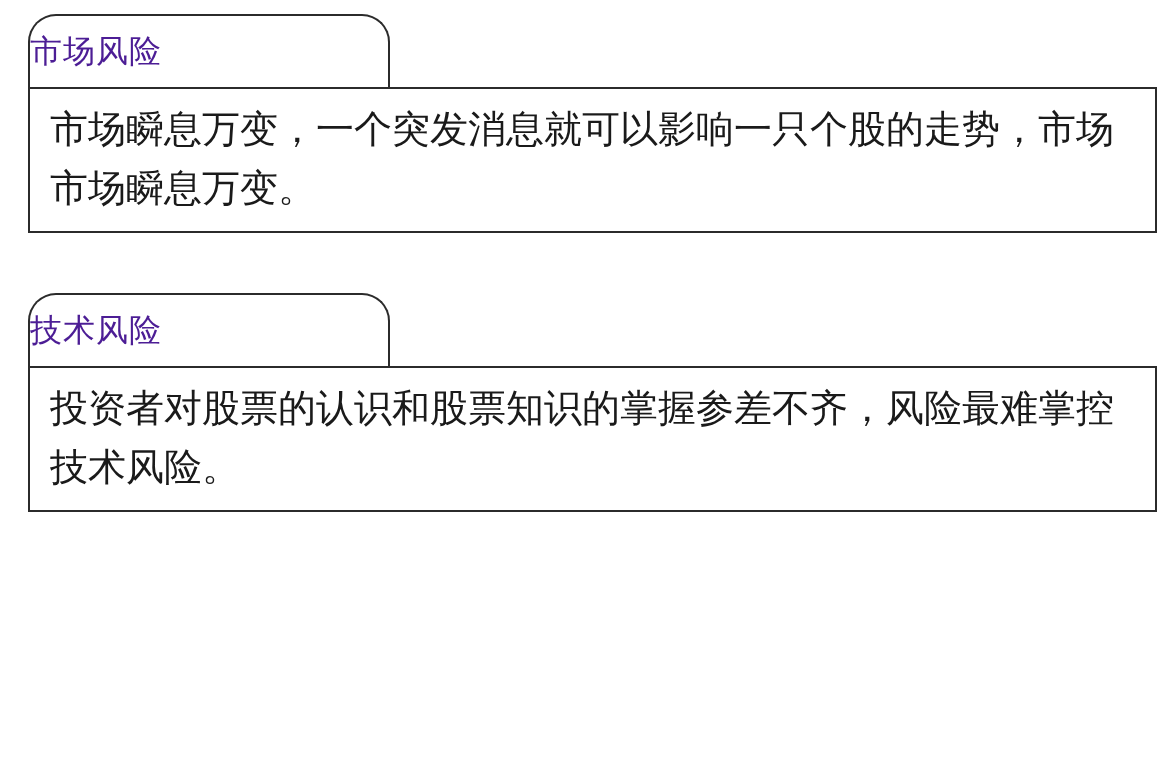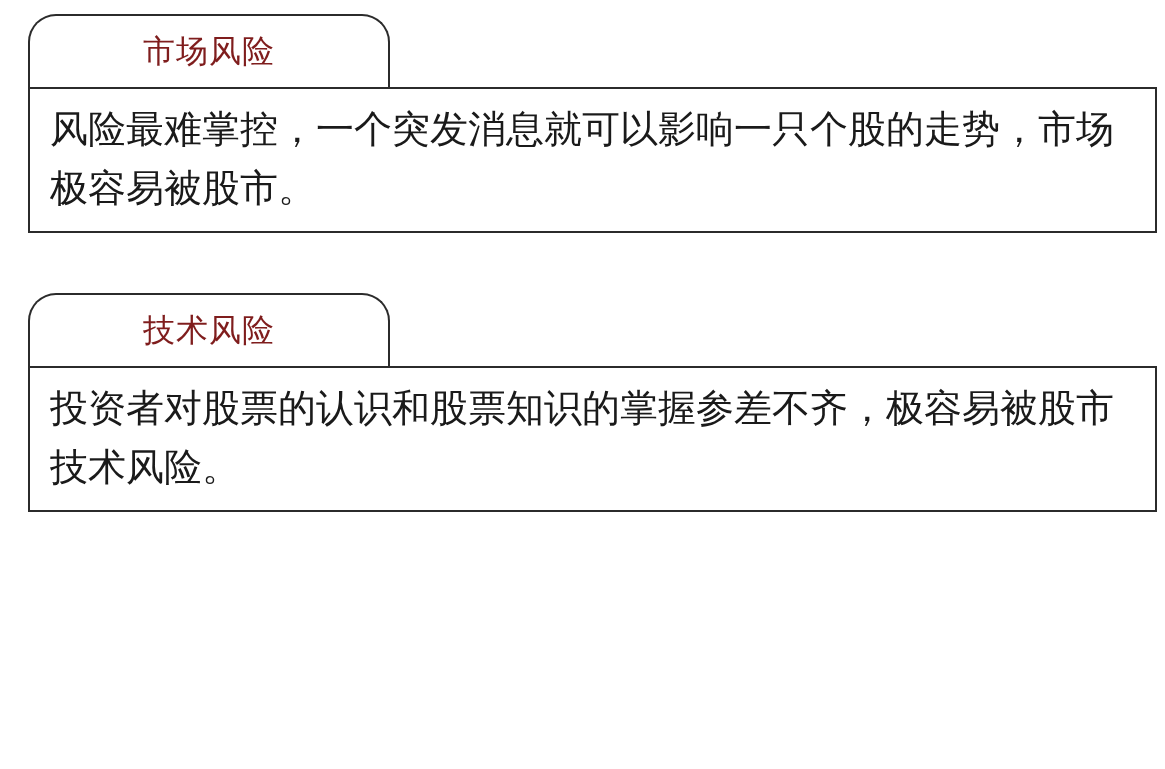--- a/index.html
+++ b/index.html
@@ -30,24 +30,23 @@
   .tab {
     box-sizing: border-box;
     width: 362px;
     height: 73px;
     border: 2px solid #2b2b2b;
     border-bottom: none;
     border-radius: 28px 28px 0 0;
     background: #ffffff;
     display: flex;
     align-items: center;
-    justify-content: center;
     font-size: 32px;
     letter-spacing: 1px;
-    color: #7f1d1d;
+    color: #4c1d95;
   }
   .box {
     box-sizing: border-box;
     width: 1129px;
     height: 146px;
     border: 2px solid #2b2b2b;
     background: #ffffff;
     padding: 11px 20px 0 20px;
     font-size: 38px;
     line-height: 59px;
@@ -60,29 +59,29 @@
 </head>
 <body>
 
 <div class="canvas">
 
   <div class="section first">
     <div class="tab">
       <span>市场风险</span>
     </div>
     <div class="box">
-      <div class="line">风险最难掌控，一个突发消息就可以影响一只个股的走势，市场</div>
-      <div class="line">极容易被股市。</div>
+      <div class="line">市场瞬息万变，一个突发消息就可以影响一只个股的走势，市场</div>
+      <div class="line">市场瞬息万变。</div>
     </div>
   </div>
 
   <div class="section second">
     <div class="tab">
       <span>技术风险</span>
     </div>
     <div class="box">
-      <div class="line">投资者对股票的认识和股票知识的掌握参差不齐，极容易被股市</div>
+      <div class="line">投资者对股票的认识和股票知识的掌握参差不齐，风险最难掌控</div>
       <div class="line">技术风险。</div>
     </div>
   </div>
 
 
 </div>
 
 </body></html>

